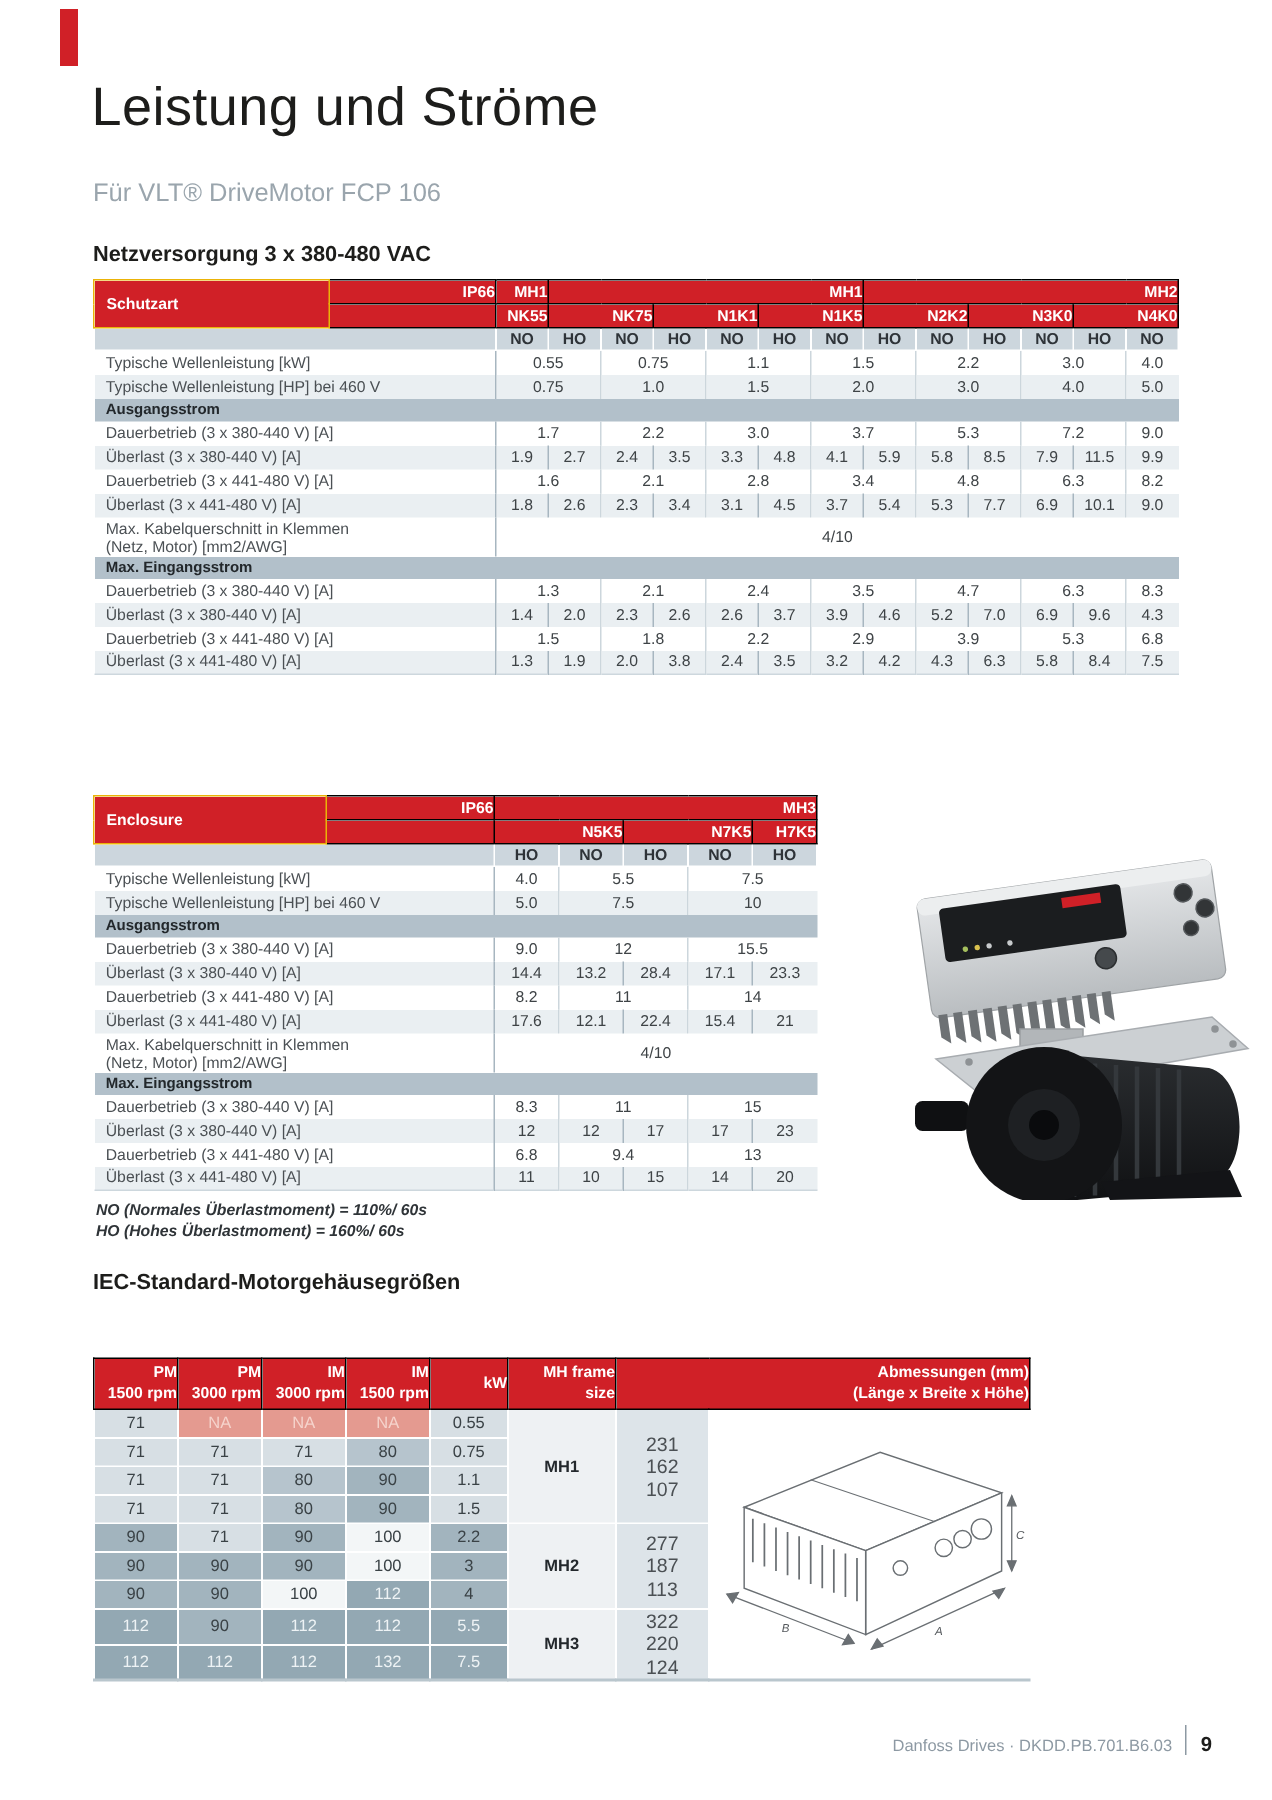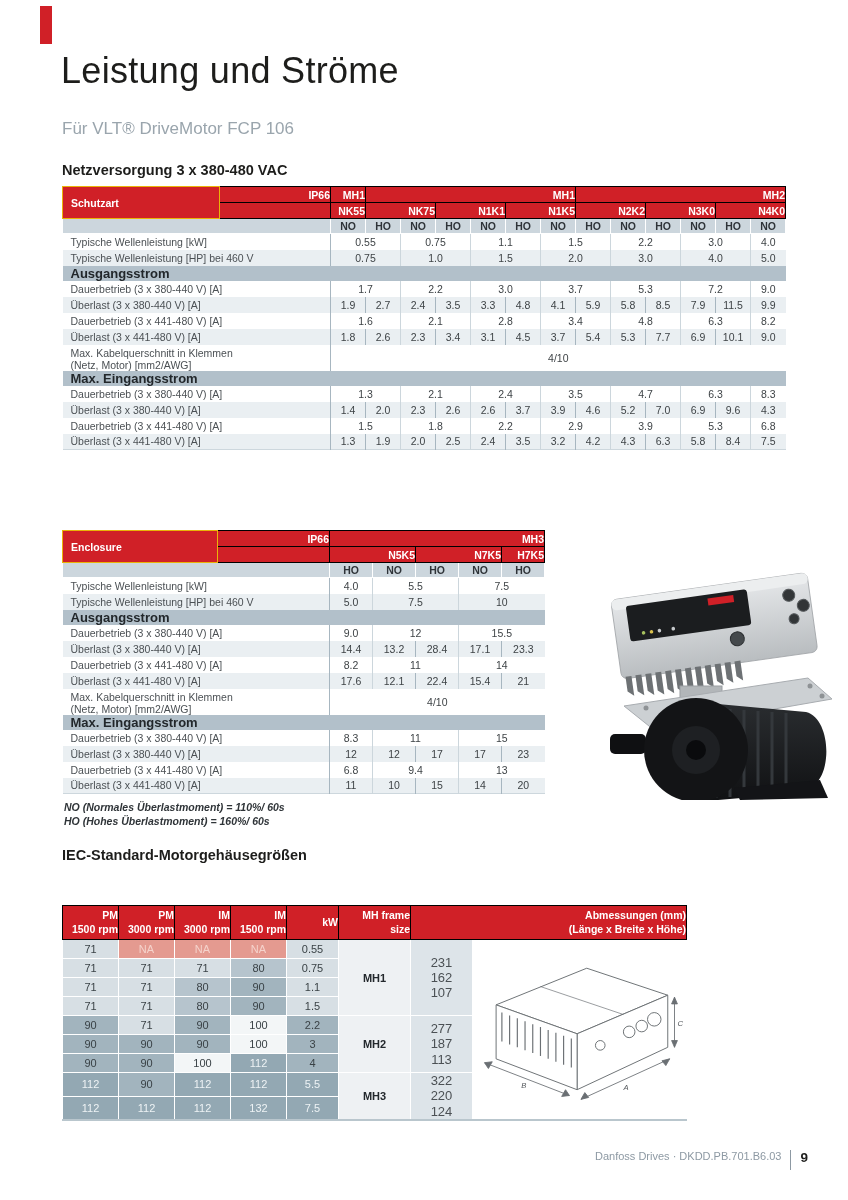--- a/index.html
+++ b/index.html
@@ -23,41 +23,41 @@
 
   table{border-collapse:collapse;table-layout:fixed;position:absolute}
   th,td{font-size:10.5px;overflow:hidden;vertical-align:middle}
   #t1{left:62px;top:186px;width:723px;border-bottom:1px solid #cdd7dd}
   #t2{left:62px;top:530px;width:482px;border-bottom:1px solid #cdd7dd}
   #t3{left:62px;top:905px;width:624px;border-bottom:2px solid #b9c6cd}
 
   th.red{background:var(--c-red);color:#fff;font-weight:bold;border:1px solid #000000;text-align:right;height:16px}
   th.corner{background:var(--c-red);color:#fff;font-weight:bold;border:1px solid #eab308;text-align:left;padding-left:8px}
   th.gray{background:var(--c-grayhead);color:#2e3338;font-weight:bold;text-align:center;height:15px;border:1px solid #fff}
-  td.band{background:var(--c-grayband);font-weight:bold;color:#22272b;padding-left:8px;height:15px;font-size:13px}
+  td.band{background:var(--c-grayband);font-weight:bold;color:#22272b;padding-left:8px;height:15px;font-size:10px}
   td.lab{color:#4b5054;padding-left:8px;height:16px;white-space:pre-line}
   td.lab.tall{height:26px;line-height:1.15;padding:2px 0 0 8px}
   td.val{text-align:center;color:var(--c-textBody)}
   td.val.vb-l{border-left:1px solid var(--c-lineL)}
   td.val.vb-d{border-left:1px solid var(--c-lineD)}
   tr.stripe td{background:var(--c-stripe)}
 
   #t3 th.red{height:34px;white-space:pre-line;line-height:1.25}
   #t3 td{border:1px solid #fff;height:19px;text-align:center;font-size:11px;color:#3a4246}
   #t3 td.s-l{background:var(--c-sl)} #t3 td.s-m{background:var(--c-sm)}
   #t3 td.s-d{background:var(--c-sd)} #t3 td.s-w{background:var(--c-sw)}
   #t3 td.s-k{background:var(--c-sk);color:#eef3f5}
   #t3 td.s-na{background:var(--c-na);color:var(--c-naText)}
   #t3 td.mh{background:var(--c-mh);font-weight:bold;color:#23282c}
   #t3 td.dims{background:var(--c-dims);white-space:pre-line;font-size:13px;line-height:1.18;color:#4b5054}
   #t3 td.draw{background:#fff}
 
   .notes{position:absolute;left:64px;top:801px;font-size:10.5px;font-weight:bold;font-style:italic;color:#2f3438;line-height:1.3}
   .photo{position:absolute;left:584px;top:536px;width:262px;height:264px}
-  .footer{position:absolute;top:1150px;right:40px;display:flex;align-items:flex-start;gap:9px}
+  .footer{position:absolute;top:1150px;right:40px;display:flex;align-items:flex-end;gap:9px}
   .footer .ftext{font-size:11px;color:#8d99a3}
   .footer .vline{width:1px;height:20px;background:#8d99a3}
   .footer .pnum{font-size:13.5px;font-weight:bold;color:#1d1d1b}
 </style>
 </head>
 <body>
 
 <div class="page">
   <div class="chapter-tab"></div>
   <div class="title">Leistung und Ströme</div>
@@ -235,21 +235,21 @@
           <td class="val vb-l" colspan="2">2.9</td>
           <td class="val vb-l" colspan="2">3.9</td>
           <td class="val vb-l" colspan="2">5.3</td>
           <td class="val vb-l" colspan="1">6.8</td>
         </tr>
         <tr class="stripe">
           <td class="lab" colspan="2">Überlast (3 x 441-480 V) [A]</td>
           <td class="val vb-d" colspan="1">1.3</td>
           <td class="val vb-d" colspan="1">1.9</td>
           <td class="val vb-l" colspan="1">2.0</td>
-          <td class="val vb-d" colspan="1">2.5</td>
+          <td class="val vb-d" colspan="1">3.8</td>
           <td class="val vb-l" colspan="1">2.4</td>
           <td class="val vb-d" colspan="1">3.5</td>
           <td class="val vb-l" colspan="1">3.2</td>
           <td class="val vb-d" colspan="1">4.2</td>
           <td class="val vb-l" colspan="1">4.3</td>
           <td class="val vb-d" colspan="1">6.3</td>
           <td class="val vb-l" colspan="1">5.8</td>
           <td class="val vb-d" colspan="1">8.4</td>
           <td class="val vb-l" colspan="1">7.5</td>
         </tr>

